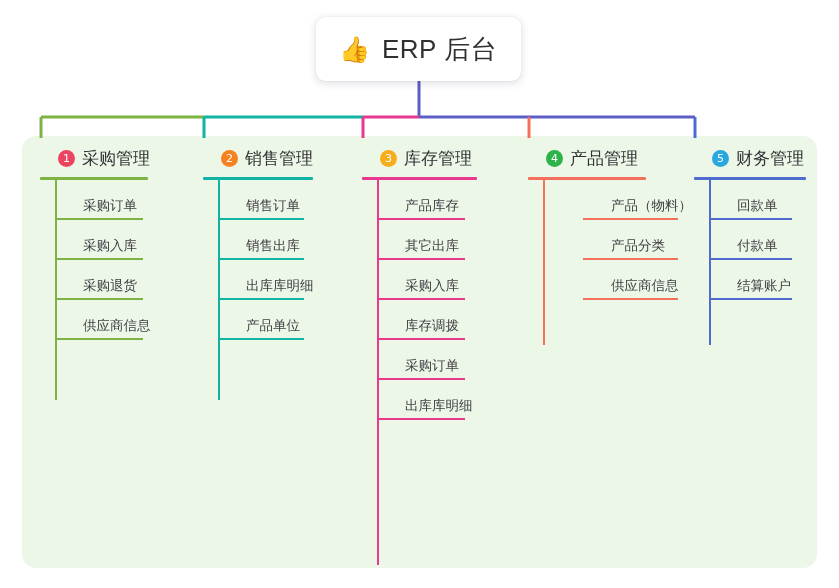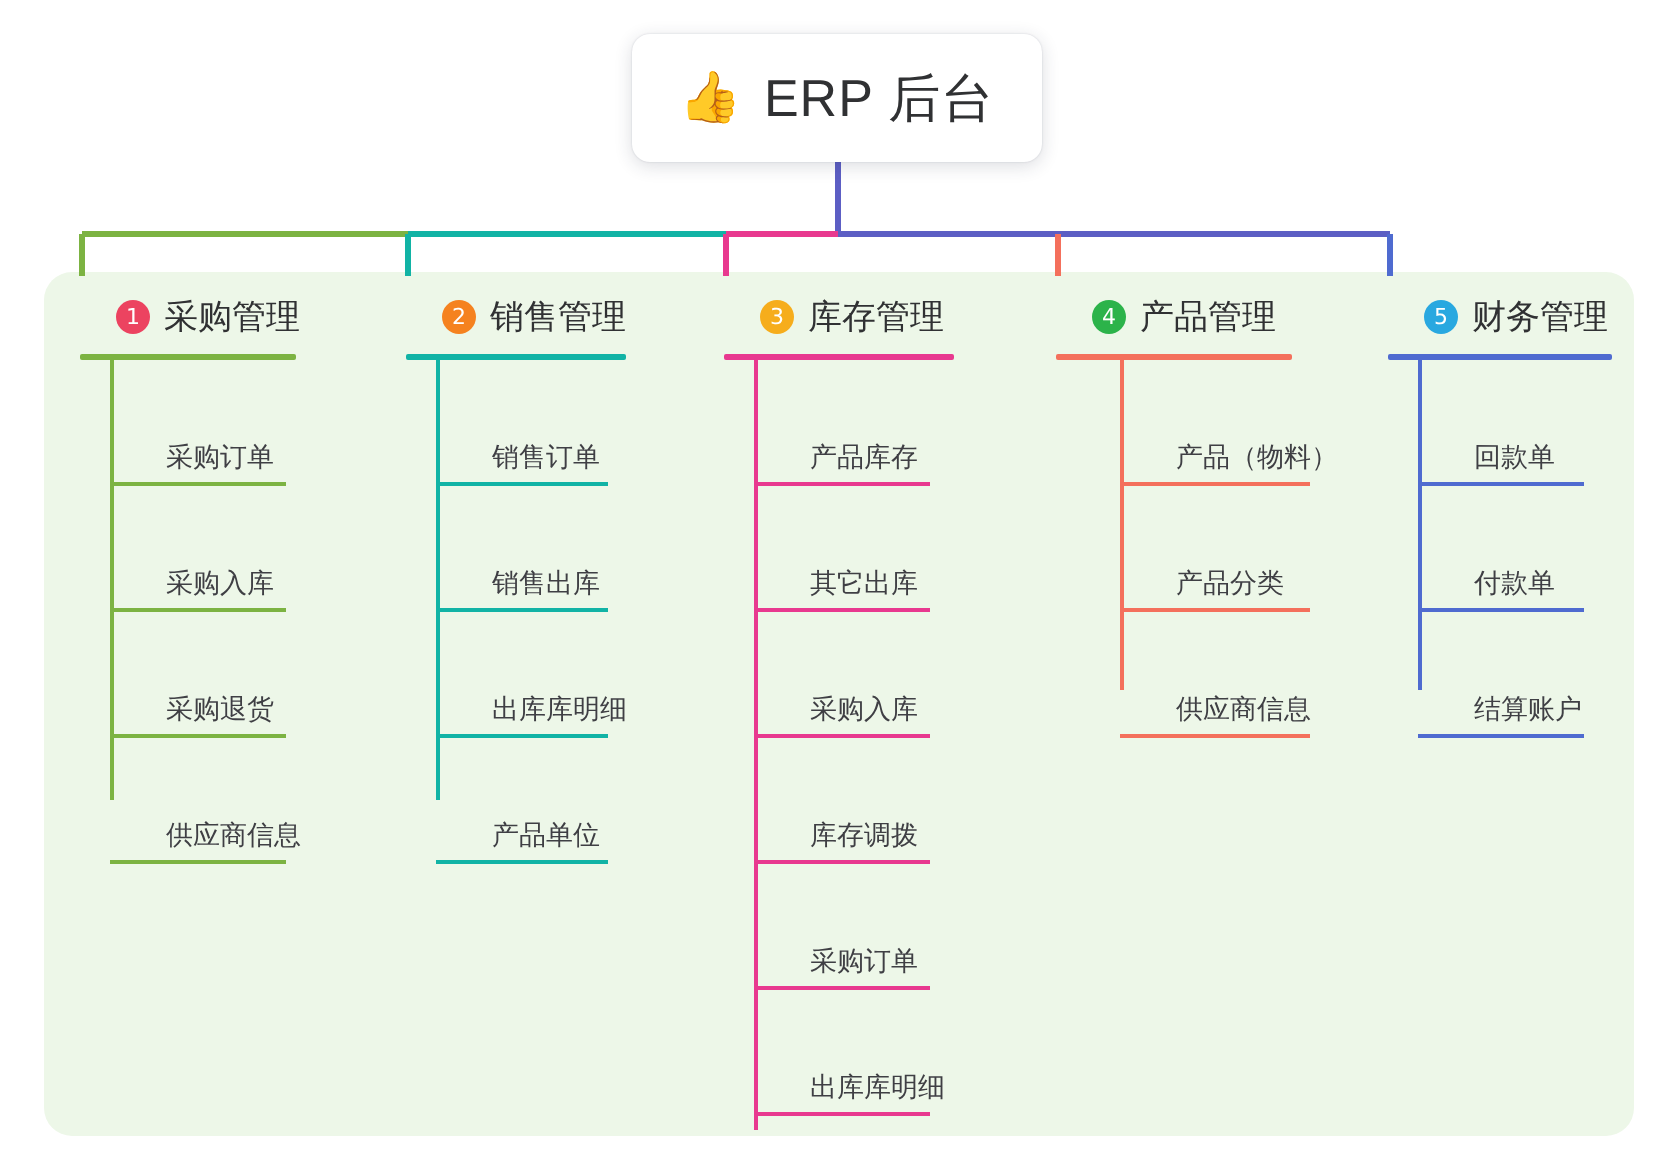--- a/index.html
+++ b/index.html
@@ -121,21 +121,21 @@
     margin-top: 0;
   }
   .spine {
     position: absolute;
     left: 0;
     top: 0;
     width: 2px;
   }
   .leaf {
     position: relative;
-    height: 63px;
+    height: 40px;
     box-sizing: border-box;
     padding-left: 28px;
     display: flex;
     align-items: flex-end;
   }
   .leaf-label {
     font-size: 13.5px;
     color: #3f3f44;
     white-space: nowrap;
     padding-bottom: 5px;
@@ -258,21 +258,21 @@
             <div class="leaf-rule" style="width: 88px; background: rgb(232, 57, 143);"></div>
           </div>
         </div>
       </div>
       <div class="column" style="left: 528px;">
         <div class="col-head">
           <span class="badge" style="background: rgb(44, 179, 74);">4</span>
           <span class="col-title">产品管理</span>
         </div>
         <div class="head-rule" style="width: 118px; background: rgb(244, 112, 92);"></div>
-        <div class="leaves" style="margin-left: 32px;">
+        <div class="leaves" style="margin-left: 15px; padding-left: 40px;">
           <div class="spine" style="background: rgb(244, 112, 92); height: 165px;"></div>
           <div class="leaf">
             <span class="leaf-label">产品（物料）</span>
             <div class="leaf-rule" style="width: 95px; background: rgb(244, 112, 92);"></div>
           </div>
           <div class="leaf">
             <span class="leaf-label">产品分类</span>
             <div class="leaf-rule" style="width: 95px; background: rgb(244, 112, 92);"></div>
           </div>
           <div class="leaf">

